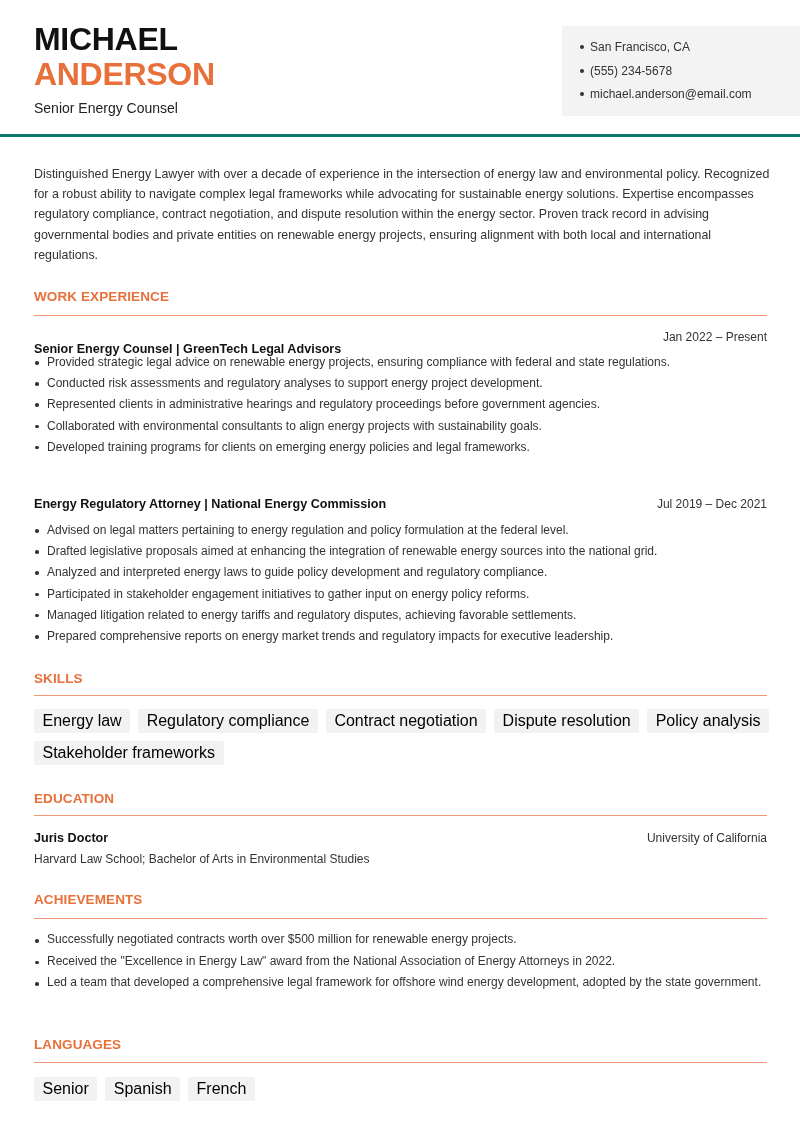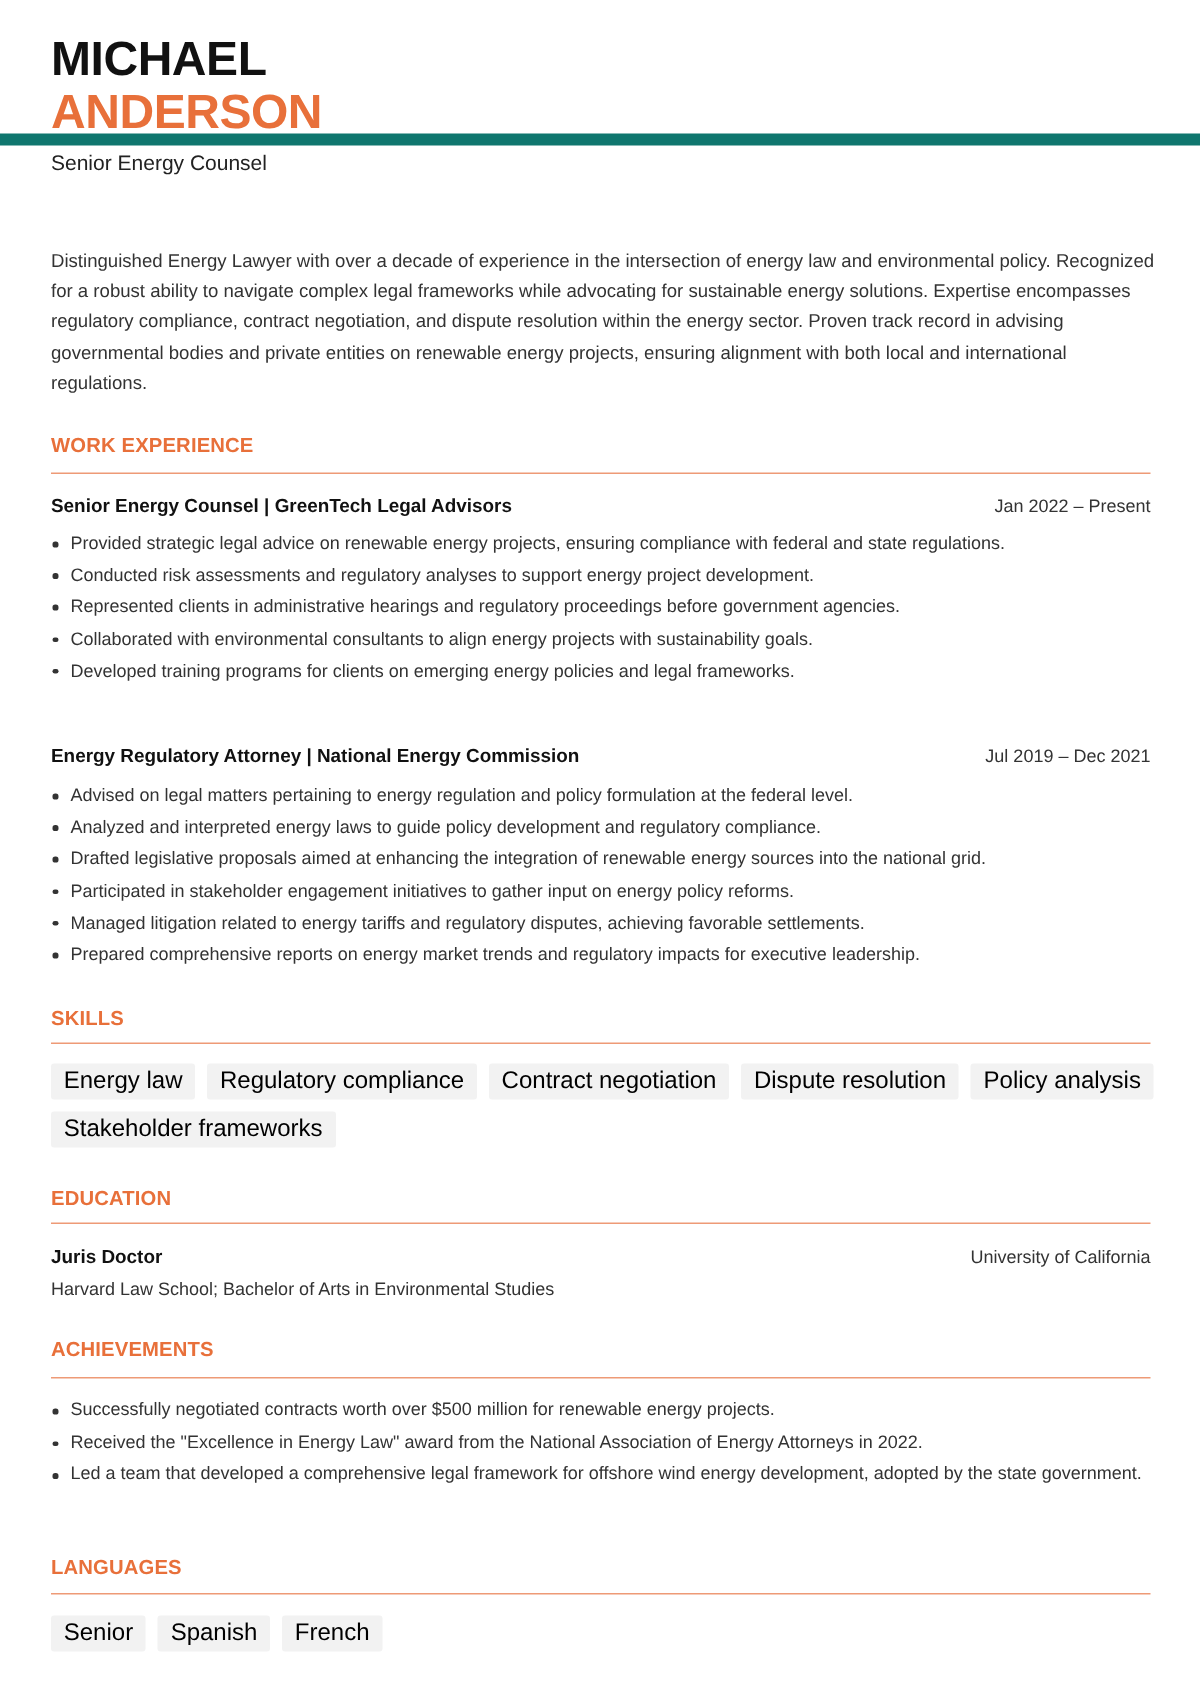--- a/index.html
+++ b/index.html
@@ -1,19 +1,19 @@
 <!DOCTYPE html>
 <html><head>
 <meta charset="utf-8">
 <style>
   * { margin: 0; padding: 0; box-sizing: border-box; }
   html, body { width: 800px; height: 1130px; background: #ffffff; }
   body { font-family: "Liberation Sans", sans-serif; color: #2b2b2b; position: relative; overflow: hidden; }
 
-  .header { position: relative; height: 97px; border-bottom: 8px solid #0f766e; }
+  .header { position: relative; height: 137px; border-bottom: 3px solid #0f766e; }
   .name { position: absolute; left: 34px; top: 22px; font-weight: bold; font-size: 32px; line-height: 35px; letter-spacing: -0.3px; }
   .name .first { color: #111111; display: block; }
   .name .last { color: #e8703a; display: block; }
   .subtitle { position: absolute; left: 34px; top: 100px; font-size: 14px; color: #222; }
 
   .contact-box { position: absolute; left: 562px; top: 26px; width: 238px; height: 90px; background: #f3f3f3; padding: 12px 0 0 18px; }
   .contact-box ul { list-style: none; }
   .contact-box li { font-size: 12px; color: #333; height: 23.5px; line-height: 18px; position: relative; padding-left: 10px; }
   .contact-box li::before { content: ""; position: absolute; left: 0; top: 7px; width: 4px; height: 4px; border-radius: 50%; background: #333; }
 
@@ -40,43 +40,50 @@
 </head>
 <body>
 
 <div class="header">
   <div class="name">
     <span class="first">MICHAEL</span>
     <span class="last">ANDERSON</span>
   </div>
   <div class="subtitle">Senior Energy Counsel</div>
 
+  <div class="contact-box">
+    <ul>
+      <li>San Francisco, CA</li>
+      <li>(555) 234-5678</li>
+      <li>michael.anderson@email.com</li>
+    </ul>
+  </div>
 </div>
 
 <p class="summary">Distinguished Energy Lawyer with over a decade of experience in the intersection of energy law and environmental policy. Recognized for a robust ability to navigate complex legal frameworks while advocating for sustainable energy solutions. Expertise encompasses regulatory compliance, contract negotiation, and dispute resolution within the energy sector. Proven track record in advising governmental bodies and private entities on renewable energy projects, ensuring alignment with both local and international regulations.</p>
 
 <div class="section-title" style="top:289px;">WORK EXPERIENCE</div>
 <div class="section-rule" style="top:315px;"></div>
 
-<div class="job-title" style="top:330px;">Senior Energy Counsel | GreenTech Legal Advisors</div>
+<div class="job-title" style="top:342px;">Senior Energy Counsel | GreenTech Legal Advisors</div>
 <div class="job-date" style="top:330px;">Jan 2022 – Present</div>
 <ul class="bullets" style="top:352px;">
   <li>Provided strategic legal advice on renewable energy projects, ensuring compliance with federal and state regulations.</li>
   <li>Conducted risk assessments and regulatory analyses to support energy project development.</li>
   <li>Represented clients in administrative hearings and regulatory proceedings before government agencies.</li>
   <li>Collaborated with environmental consultants to align energy projects with sustainability goals.</li>
   <li>Developed training programs for clients on emerging energy policies and legal frameworks.</li>
 </ul>
 
 <div class="job-title" style="top:497px;">Energy Regulatory Attorney | National Energy Commission</div>
 <div class="job-date" style="top:497px;">Jul 2019 – Dec 2021</div>
 <ul class="bullets" style="top:520px;">
   <li>Advised on legal matters pertaining to energy regulation and policy formulation at the federal level.</li>
+  <li>Drafted legislative proposals aimed at enhancing the integration of renewable energy sources into the national grid.</li>
   <li>Analyzed and interpreted energy laws to guide policy development and regulatory compliance.</li>
-  <li>Drafted legislative proposals aimed at enhancing the integration of renewable energy sources into the national grid.</li>
   <li>Participated in stakeholder engagement initiatives to gather input on energy policy reforms.</li>
   <li>Managed litigation related to energy tariffs and regulatory disputes, achieving favorable settlements.</li>
   <li>Prepared comprehensive reports on energy market trends and regulatory impacts for executive leadership.</li>
 </ul>
 
 <div class="section-title" style="top:671px;">SKILLS</div>
 <div class="section-rule" style="top:695px;"></div>
 <div class="chips" style="top:709px;">
   <span class="chip">Energy law</span>
   <span class="chip">Regulatory compliance</span>

